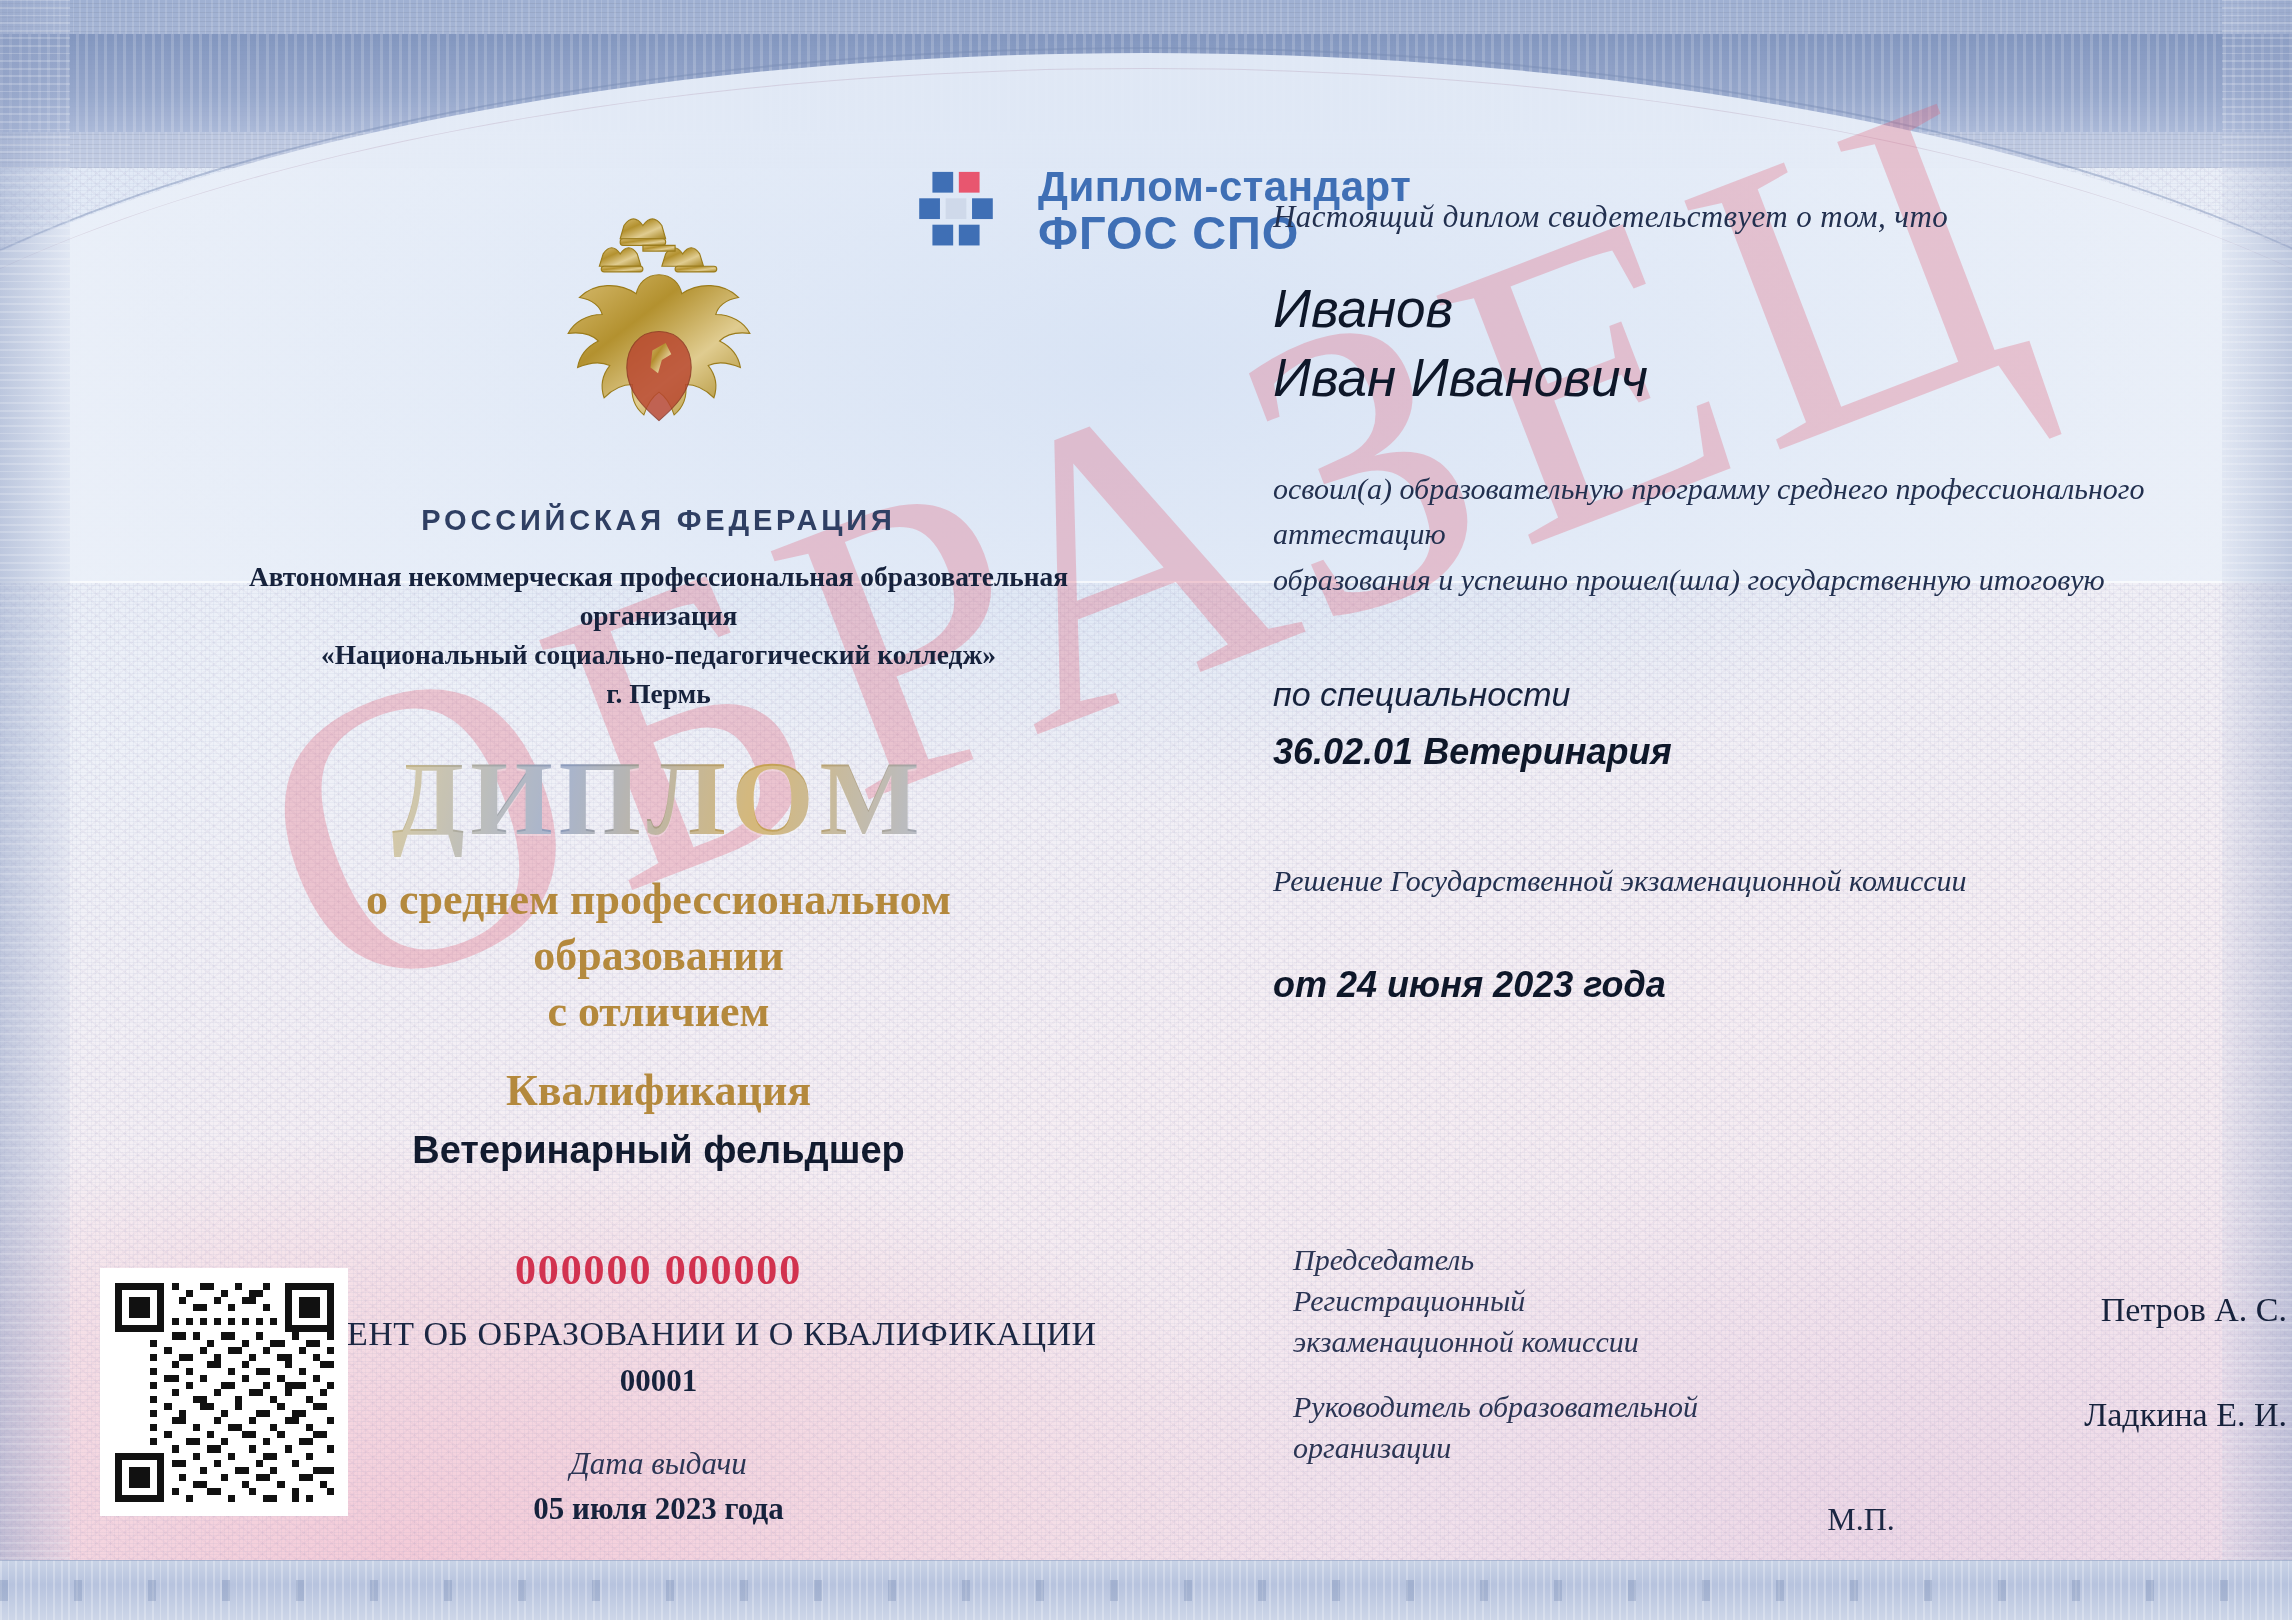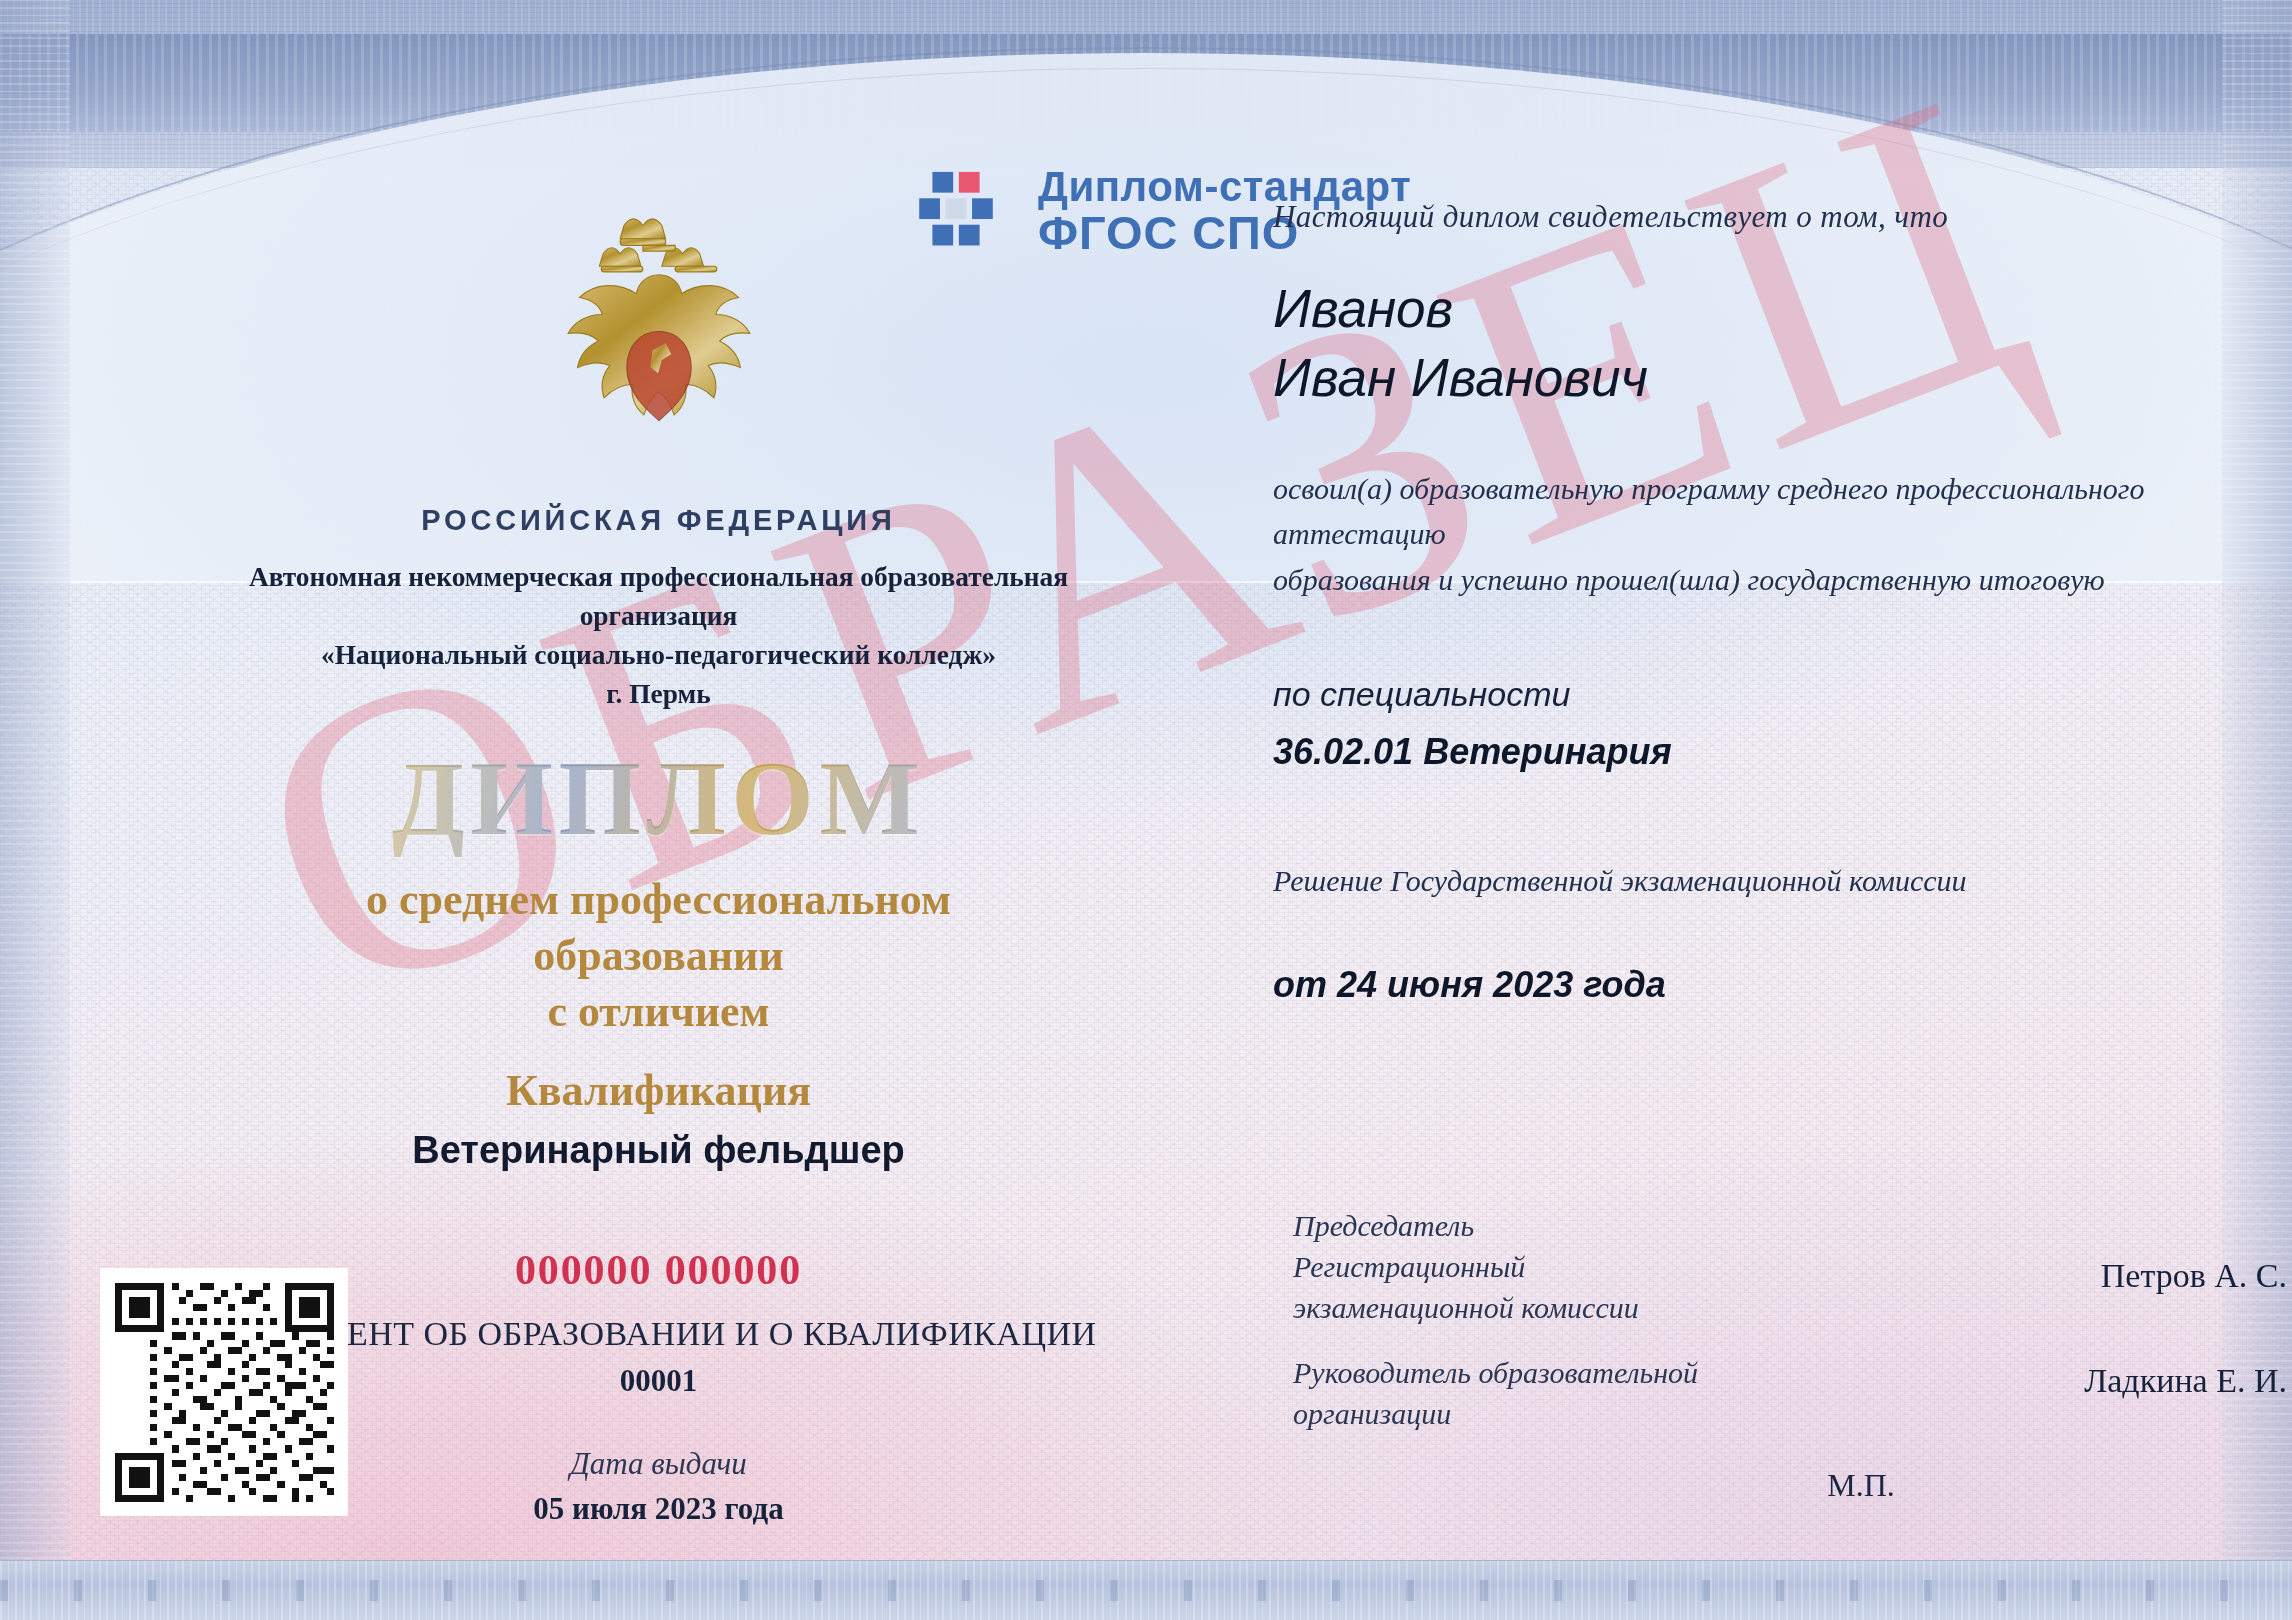--- a/index.html
+++ b/index.html
@@ -357,21 +357,21 @@
     font-family: "Liberation Sans", sans-serif;
     font-size: 36px;
     font-weight: 700;
     color: #0e1729;
   }
 
   
   .sign-block {
     position: absolute;
     left: 1221px;
-    top: 1064px;
+    top: 1098px;
     width: 994px;
   }
   .sign-row {
     display: flex;
     align-items: flex-start;
     justify-content: space-between;
     margin-bottom: 24.6px;
   }
   .sign-role {
     font-family: "Liberation Serif", serif;

